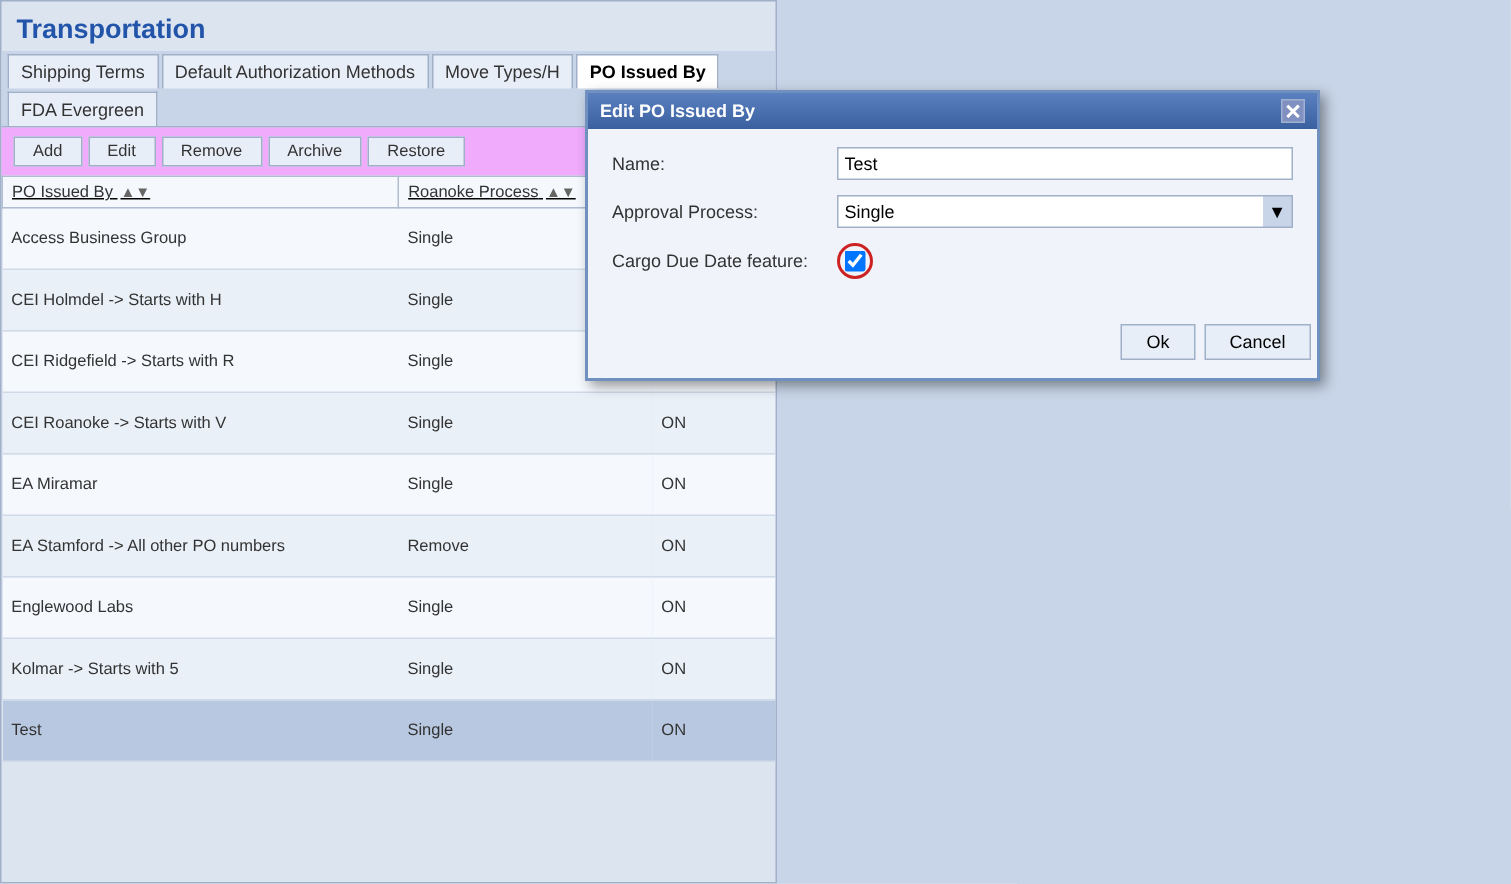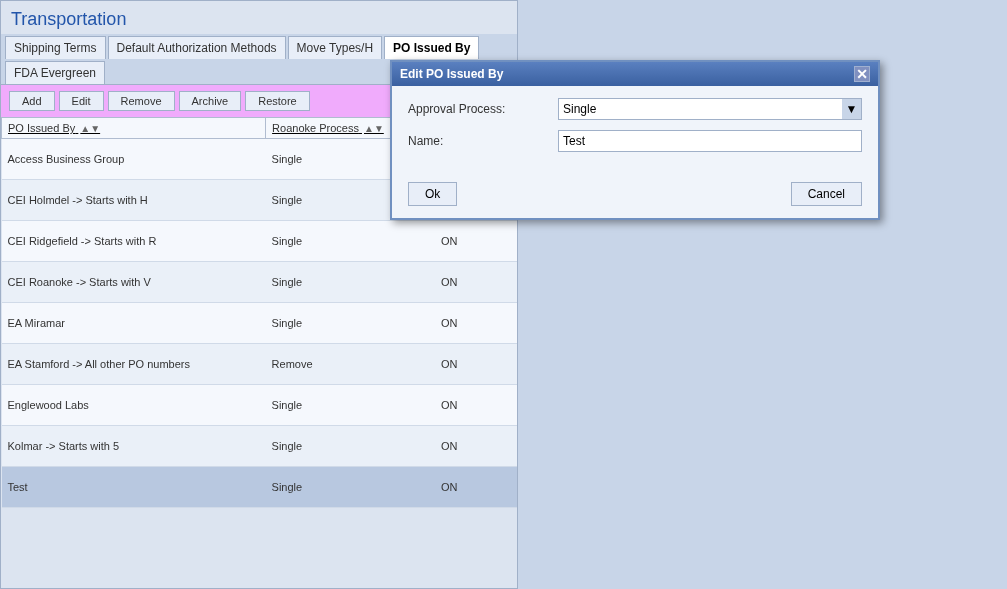--- a/index.html
+++ b/index.html
@@ -27,21 +27,21 @@
       left: 0;
       width: 518px;
       height: 589px;
       background: #dce4f0;
       border: 1px solid #a0b0c8;
     }
 
     .page-title {
       color: #2255aa;
       font-size: 18px;
-      font-weight: normal;
+      font-weight: bold;
       padding: 8px 10px 4px 10px;
     }
 
     
     .tab-bar {
       display: flex;
       flex-wrap: wrap;
       background: #c8d5e8;
       padding: 2px 4px 0 4px;
       gap: 2px;
@@ -246,23 +246,23 @@
     }
 
     .form-checkbox {
       width: 14px;
       height: 14px;
       cursor: pointer;
     }
 
     .dialog-footer {
       display: flex;
-      justify-content: space-between;
+      justify-content: flex-end;
       gap: 6px;
-      padding: 8px 16px 12px 16px;
+      padding: 8px 4px 12px 16px;
     }
 
     .dialog-btn {
       padding: 4px 16px;
       background: #e8eef8;
       border: 1px solid #a0b0c8;
       cursor: pointer;
       font-size: 12px;
     }
 
@@ -364,35 +364,43 @@
 
   <div class="dialog-overlay">
     <div class="dialog">
       <div class="dialog-titlebar">
         <span>Edit PO Issued By</span>
         <div class="dialog-close">✕</div>
       </div>
       <div class="dialog-body">
 
         <div class="form-row">
+          <div class="form-label">Name:</div>
+          <input class="form-input" type="text" value="Test" style="">
+        </div>
+
+        <div class="form-row">
           <div class="form-label">Approval Process:</div>
           <div class="form-select-wrapper">
             <select class="form-select">
               <option>Single</option>
               <option>Double</option>
             </select>
             <div class="select-arrow">▼</div>
           </div>
         </div>
 
         <div class="form-row">
-          <div class="form-label">Name:</div>
-          <input class="form-input" type="text" value="Test" style="">
+          <div class="form-label">Cargo Due Date feature:</div>
+          <div class="checkbox-wrapper">
+            <div class="checkbox-highlight">
+              <input class="form-checkbox" type="checkbox" checked="" style="">
+            </div>
+          </div>
         </div>
-
       </div>
       <div class="dialog-footer">
         <button class="dialog-btn">Ok</button>
         <button class="dialog-btn">Cancel</button>
       </div>
     </div>
   </div>
 </div>
 
 </body></html>

